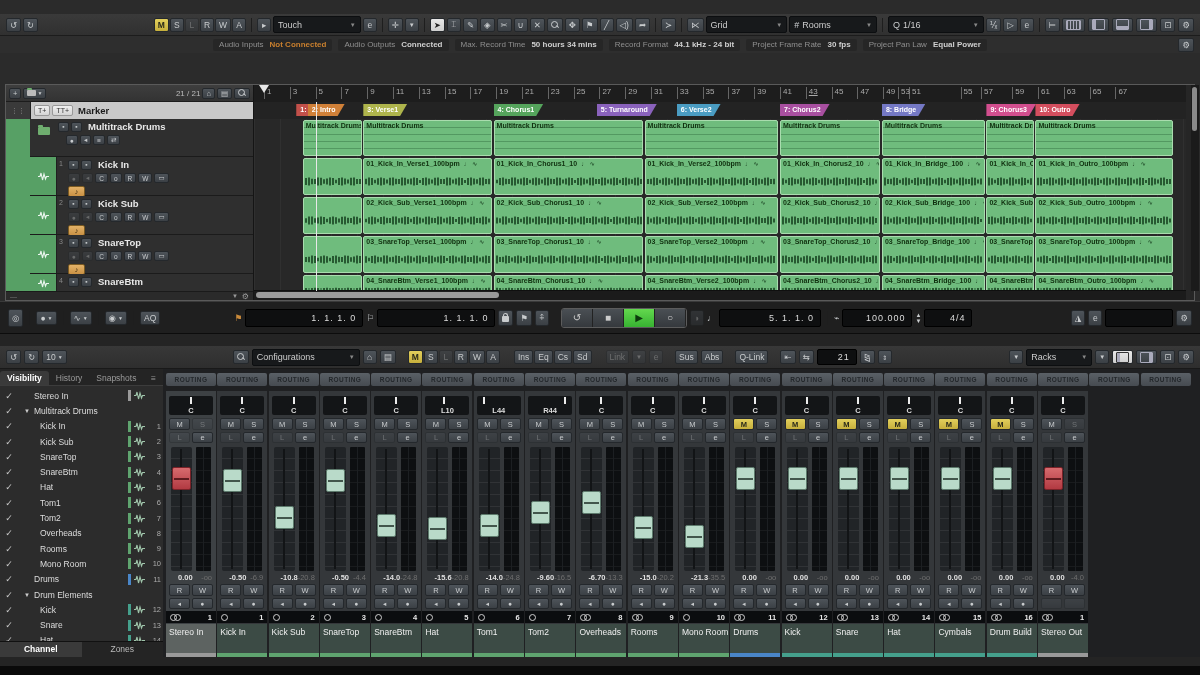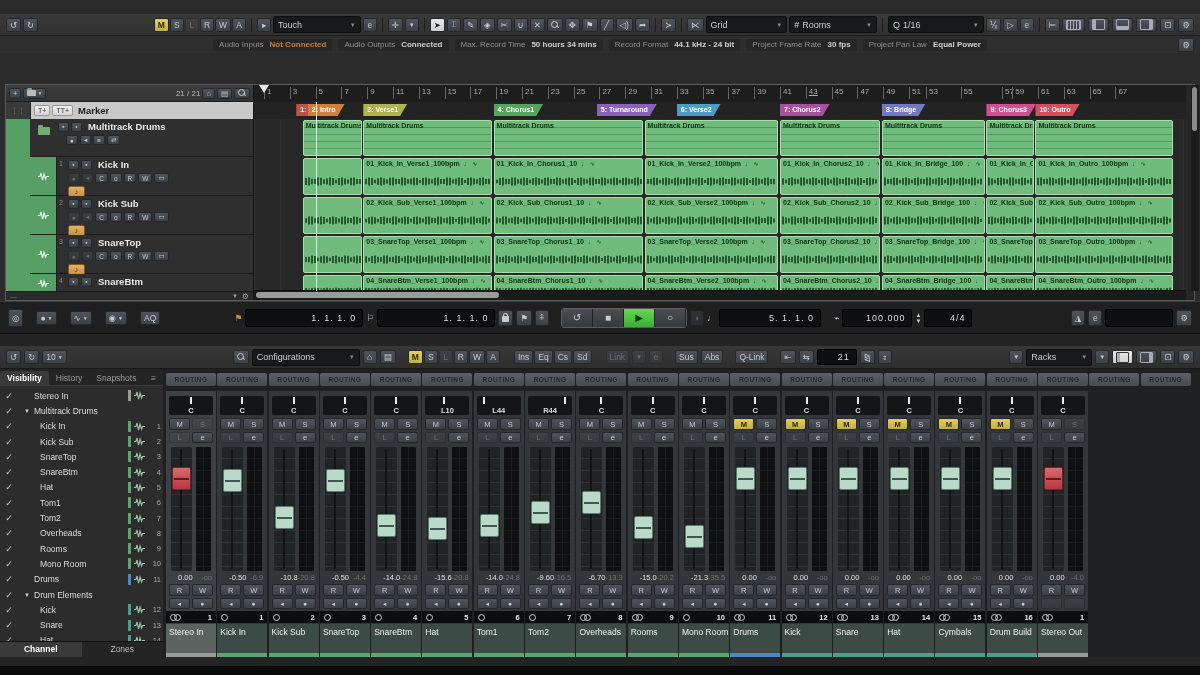--- a/index.html
+++ b/index.html
@@ -137,21 +137,21 @@
   .fadtrack::before{content:"";position:absolute;left:9px;top:2px;bottom:2px;width:2px;background:#121416;}
   .cap{position:absolute;left:1px;width:19px;height:23px;border-radius:2px;background:linear-gradient(#d9ecе2,#a7cdbb);
        background-color:#b9dac9;border:1px solid #5d7a6c;box-sizing:border-box;}
   .cap::after{content:"";position:absolute;left:1px;right:1px;top:10px;height:2px;background:#42564c;}
   .cap.red{background:linear-gradient(#d76b6e,#b23a42);border-color:#7a2228;}
   .cap.red::after{background:#5e1a1e;}
   .meter{position:absolute;right:2px;top:0;bottom:0;width:15px;background:#0d0f11;border-radius:1px;
          background-image:repeating-linear-gradient(180deg,transparent 0 11px,rgba(255,255,255,.05) 11px 12px);}
   .meter::before{content:"";position:absolute;left:7px;top:0;bottom:0;width:1px;background:#1c1f22;}
   .valrow{display:flex;justify-content:space-between;padding:2px 4px 0;font-size:7.5px;}
-  .valrow .v{color:#e0e0e0;font-weight:normal;padding-left:8px;} .valrow .p{color:#707070;}
+  .valrow .v{color:#e0e0e0;font-weight:bold;padding-left:8px;} .valrow .p{color:#707070;}
   .numrow{height:12px;margin-top:2px;background:#0b0d0f;display:flex;align-items:center;padding:0 4px;}
   .cir{width:7px;height:7px;border:1px solid #cfcfcf;border-radius:50%;box-sizing:border-box;}
   .cir+.cir{margin-left:-3px;}
   .chnumv{margin-left:auto;font-size:7.5px;color:#e8e8e8;font-weight:bold;}
   .namerow{position:relative;flex:1;background:#3c4b45;margin-top:1px;overflow:hidden;}
   .namerow.selname{background:#5d6361;}
   .chname{font-size:8.5px;color:#f0f0f0;padding:3px 3px 0;white-space:nowrap;overflow:hidden;}
   .chbar{position:absolute;bottom:0;left:0;right:0;height:4px;}
   .bottombar{position:absolute;top:666px;left:0;width:1200px;height:9px;background:#0a0a0a;}
   
@@ -445,23 +445,23 @@
           <span class="rbar" style="left: 422.8px;">33</span>
           <span class="rbar" style="left: 448.6px;">35</span>
           <span class="rbar" style="left: 474.4px;">37</span>
           <span class="rbar" style="left: 500.2px;">39</span>
           <span class="rbar" style="left: 526px;">41</span>
           <span class="rbar" style="left: 551.8px; text-decoration: underline;">43</span>
           <span class="rbar" style="left: 577.6px;">45</span>
           <span class="rbar" style="left: 603.4px;">47</span>
           <span class="rbar" style="left: 629.2px;">49</span>
           <span class="rbar" style="left: 655px;">51</span>
-          <span class="rbar" style="left: 672px;">53</span>
+          <span class="rbar" style="left: 644px;">53</span>
           <span class="rbar" style="left: 706.6px;">55</span>
-          <span class="rbar" style="left: 748px;">57</span>
+          <span class="rbar" style="left: 727px;">57</span>
           <span class="rbar" style="left: 758.2px;">59</span>
           <span class="rbar" style="left: 784px;">61</span>
           <span class="rbar" style="left: 809.8px;">63</span>
           <span class="rbar" style="left: 835.6px;">65</span>
           <span class="rbar" style="left: 861.4px;">67</span>
           <span class="rbar" style="left: 939px;">69</span>
           <span class="rbar" style="left: 941px;">71</span>
         </div>
       <div class="mlane" id="mlane">
           <span class="marker" style="left: 42.25px; background: rgb(194, 80, 74); max-width: 12px;">1:</span>

